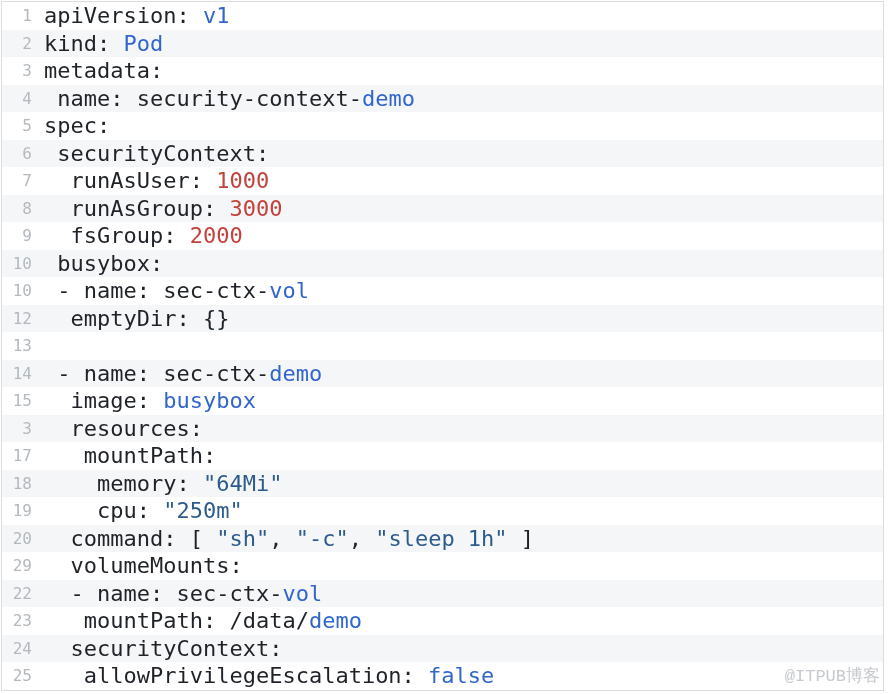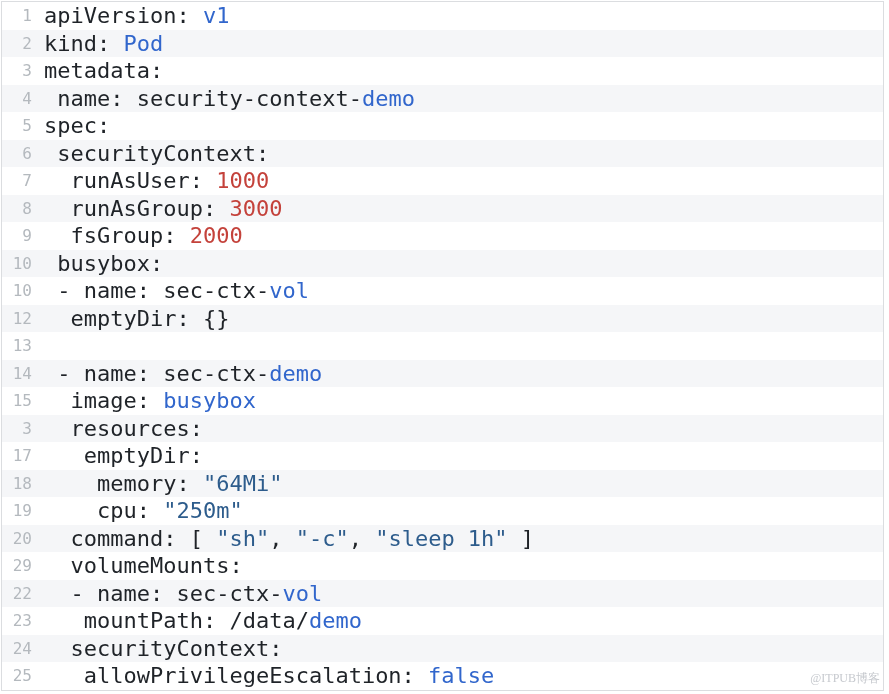--- a/index.html
+++ b/index.html
@@ -49,22 +49,22 @@
     letter-spacing: 0;
   }
   .tok-plain { color: var(--plain, #1f2328); }
   .tok-blue  { color: var(--blue, #3166cc); }
   .tok-red   { color: var(--red, #c4423b); }
   .tok-str   { color: var(--navy, #2d5c8c); }
   .watermark {
     position: absolute;
     right: 9px;
     bottom: 7px;
-    font-family: Liberation Serif, serif;
-    font-size: 12px;
+    font-family: Liberation Mono, monospace;
+    font-size: 17px;
     color: var(--wm, #c6c9ce);
     z-index: 2;
     pointer-events: none;
   }
 </style>
 </head>
 <body>
 
 <div class="viewer">
   <div class="codeblock">
@@ -77,21 +77,21 @@
       <div class="row"><span class="num">7</span><span class="codetext"><span class="tok-plain">  runAsUser: </span><span class="tok-red">1000</span></span></div>
       <div class="row alt"><span class="num">8</span><span class="codetext"><span class="tok-plain">  runAsGroup: </span><span class="tok-red">3000</span></span></div>
       <div class="row"><span class="num">9</span><span class="codetext"><span class="tok-plain">  fsGroup: </span><span class="tok-red">2000</span></span></div>
       <div class="row alt"><span class="num">10</span><span class="codetext"><span class="tok-plain"> busybox:</span></span></div>
       <div class="row"><span class="num">10</span><span class="codetext"><span class="tok-plain"> - name: sec-ctx-</span><span class="tok-blue">vol</span></span></div>
       <div class="row alt"><span class="num">12</span><span class="codetext"><span class="tok-plain">  emptyDir: {}</span></span></div>
       <div class="row"><span class="num">13</span></div>
       <div class="row alt"><span class="num">14</span><span class="codetext"><span class="tok-plain"> - name: sec-ctx-</span><span class="tok-blue">demo</span></span></div>
       <div class="row"><span class="num">15</span><span class="codetext"><span class="tok-plain">  image: </span><span class="tok-blue">busybox</span></span></div>
       <div class="row alt"><span class="num">3</span><span class="codetext"><span class="tok-plain">  resources:</span></span></div>
-      <div class="row"><span class="num">17</span><span class="codetext"><span class="tok-plain">   emptyDir:</span></span></div>
+      <div class="row"><span class="num">17</span><span class="codetext"><span class="tok-plain">   mountPath:</span></span></div>
       <div class="row alt"><span class="num">18</span><span class="codetext"><span class="tok-plain">    memory: </span><span class="tok-str">"64Mi"</span></span></div>
       <div class="row"><span class="num">19</span><span class="codetext"><span class="tok-plain">    cpu: </span><span class="tok-str">"250m"</span></span></div>
       <div class="row alt"><span class="num">20</span><span class="codetext"><span class="tok-plain">  command: [ </span><span class="tok-str">"sh"</span><span class="tok-plain">, </span><span class="tok-str">"-c"</span><span class="tok-plain">, </span><span class="tok-str">"sleep 1h"</span><span class="tok-plain"> ]</span></span></div>
       <div class="row"><span class="num">29</span><span class="codetext"><span class="tok-plain">  volumeMounts:</span></span></div>
       <div class="row alt"><span class="num">22</span><span class="codetext"><span class="tok-plain">  - name: sec-ctx-</span><span class="tok-blue">vol</span></span></div>
       <div class="row"><span class="num">23</span><span class="codetext"><span class="tok-plain">   mountPath: /data/</span><span class="tok-blue">demo</span></span></div>
       <div class="row alt"><span class="num">24</span><span class="codetext"><span class="tok-plain">  securityContext:</span></span></div>
       <div class="row"><span class="num">25</span><span class="codetext"><span class="tok-plain">   allowPrivilegeEscalation: </span><span class="tok-blue">false</span></span></div>
     </div>
   <div class="watermark">@ITPUB博客</div>

